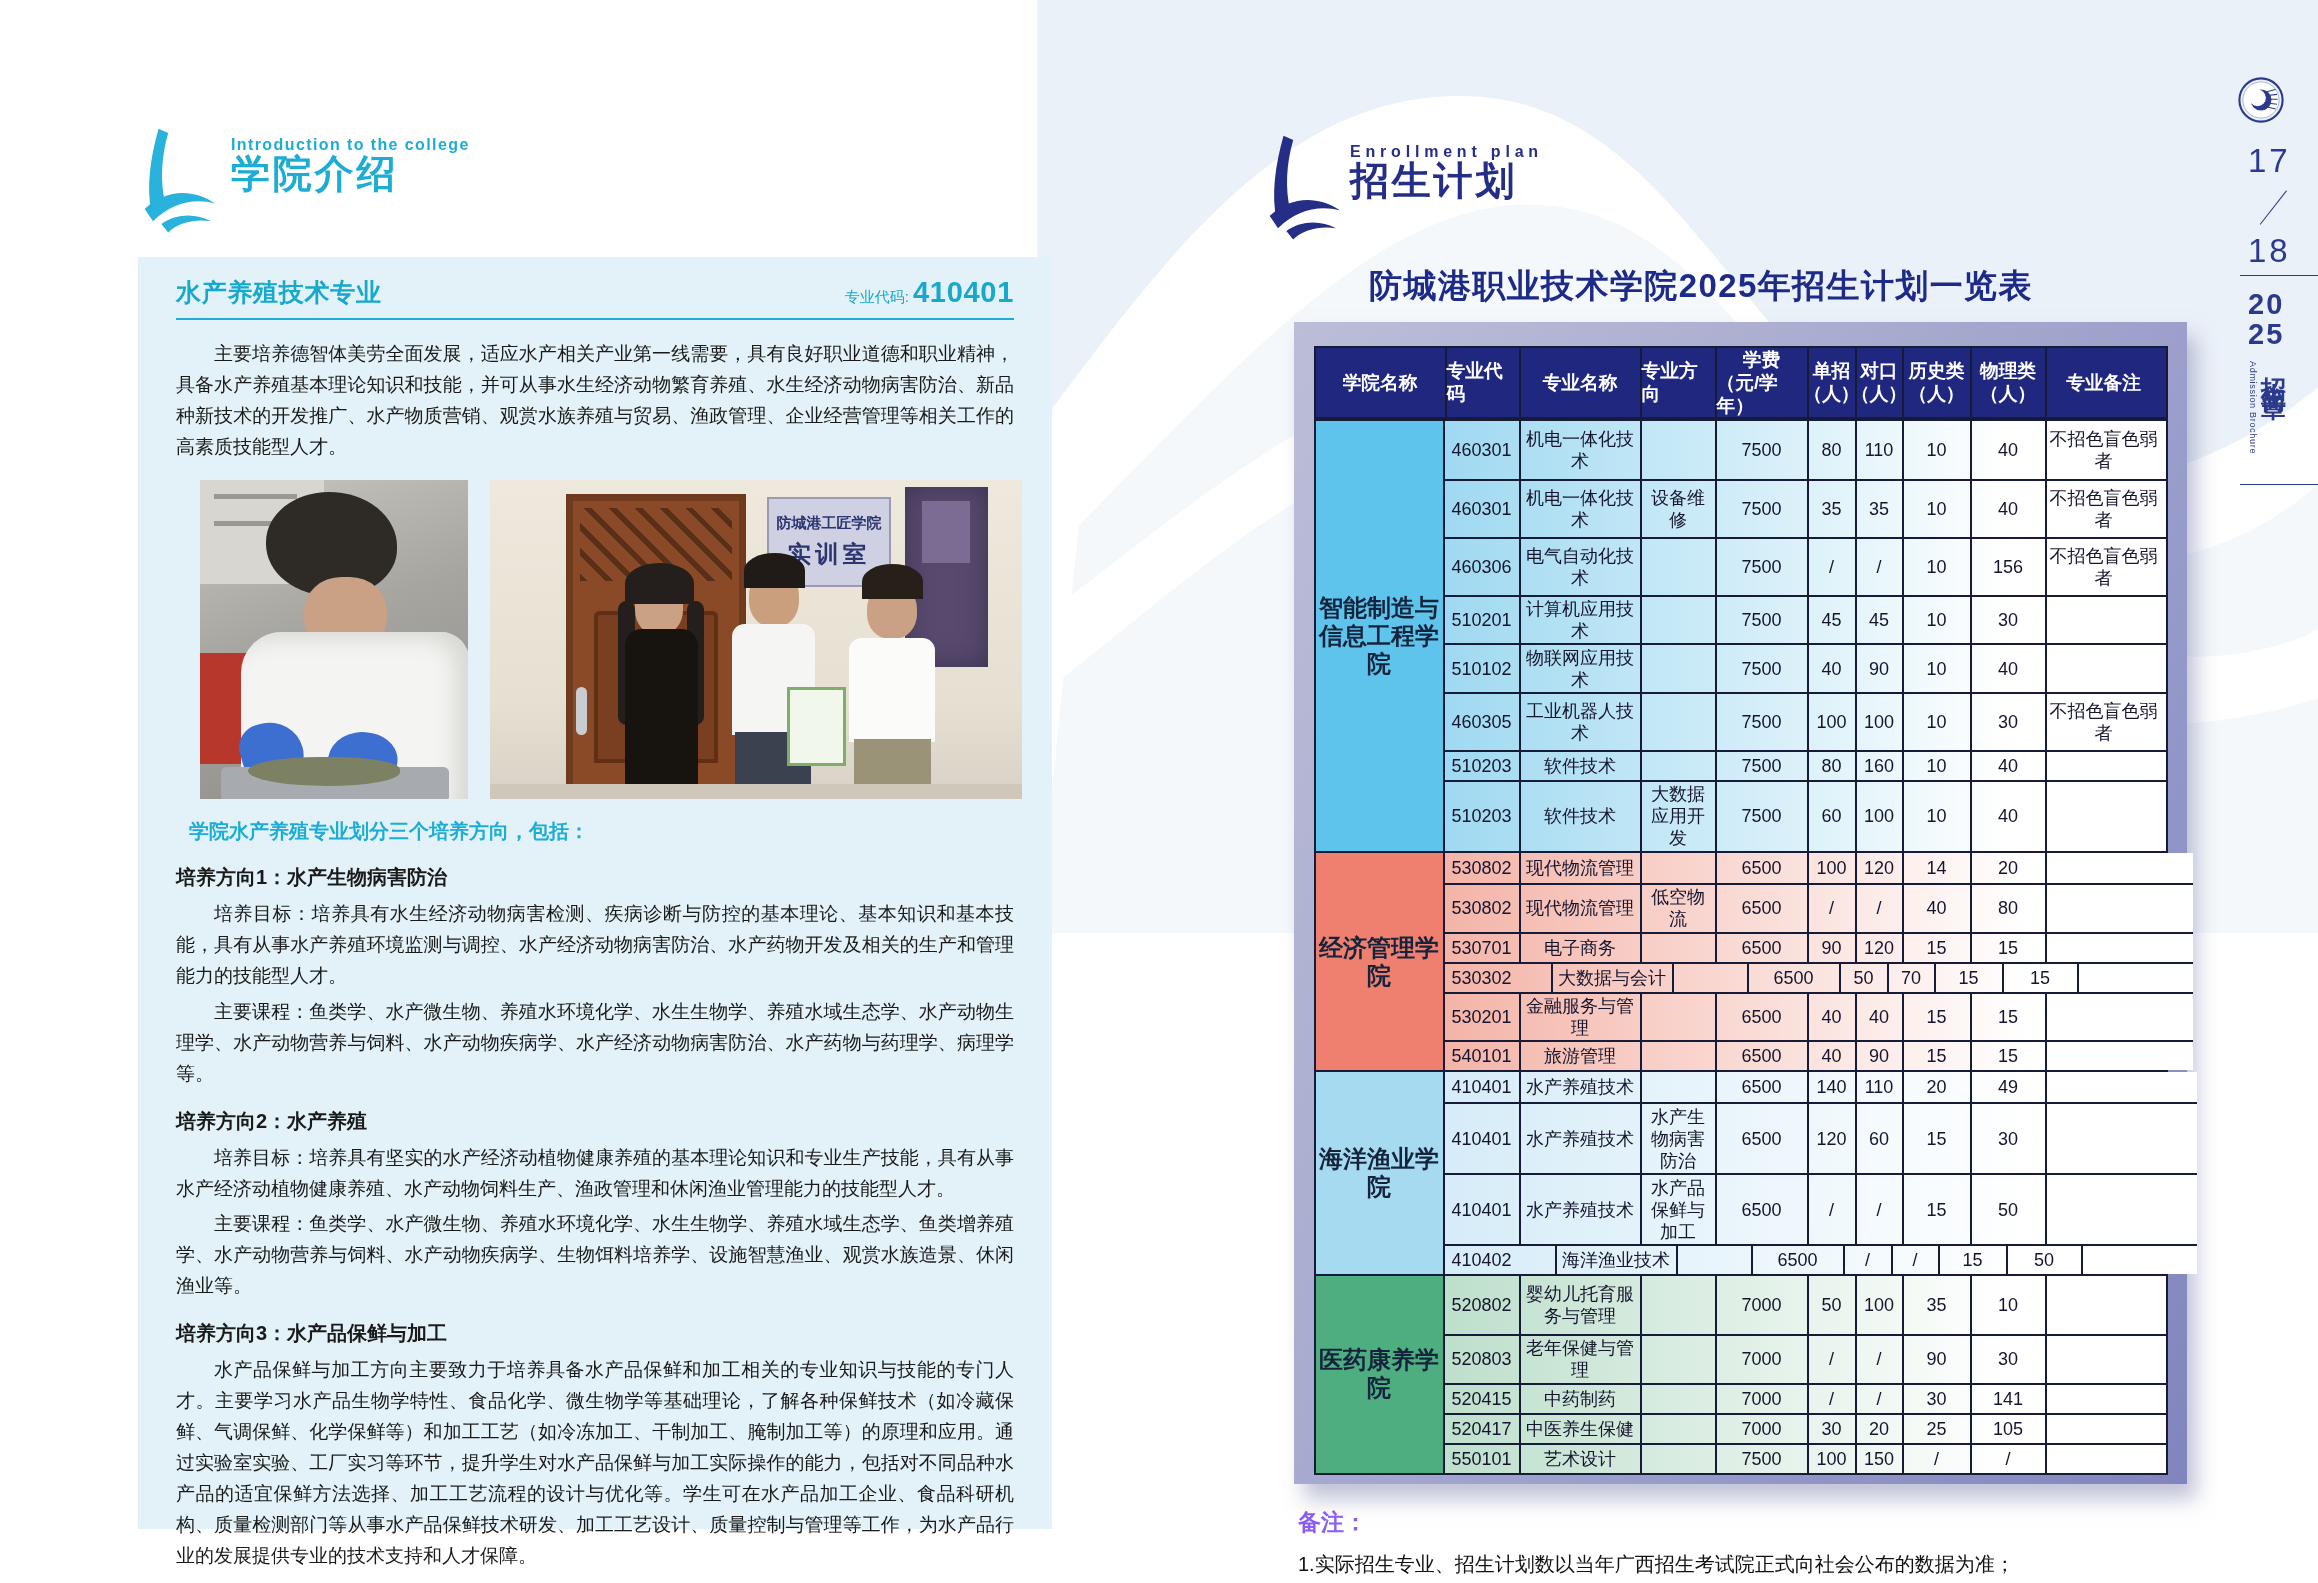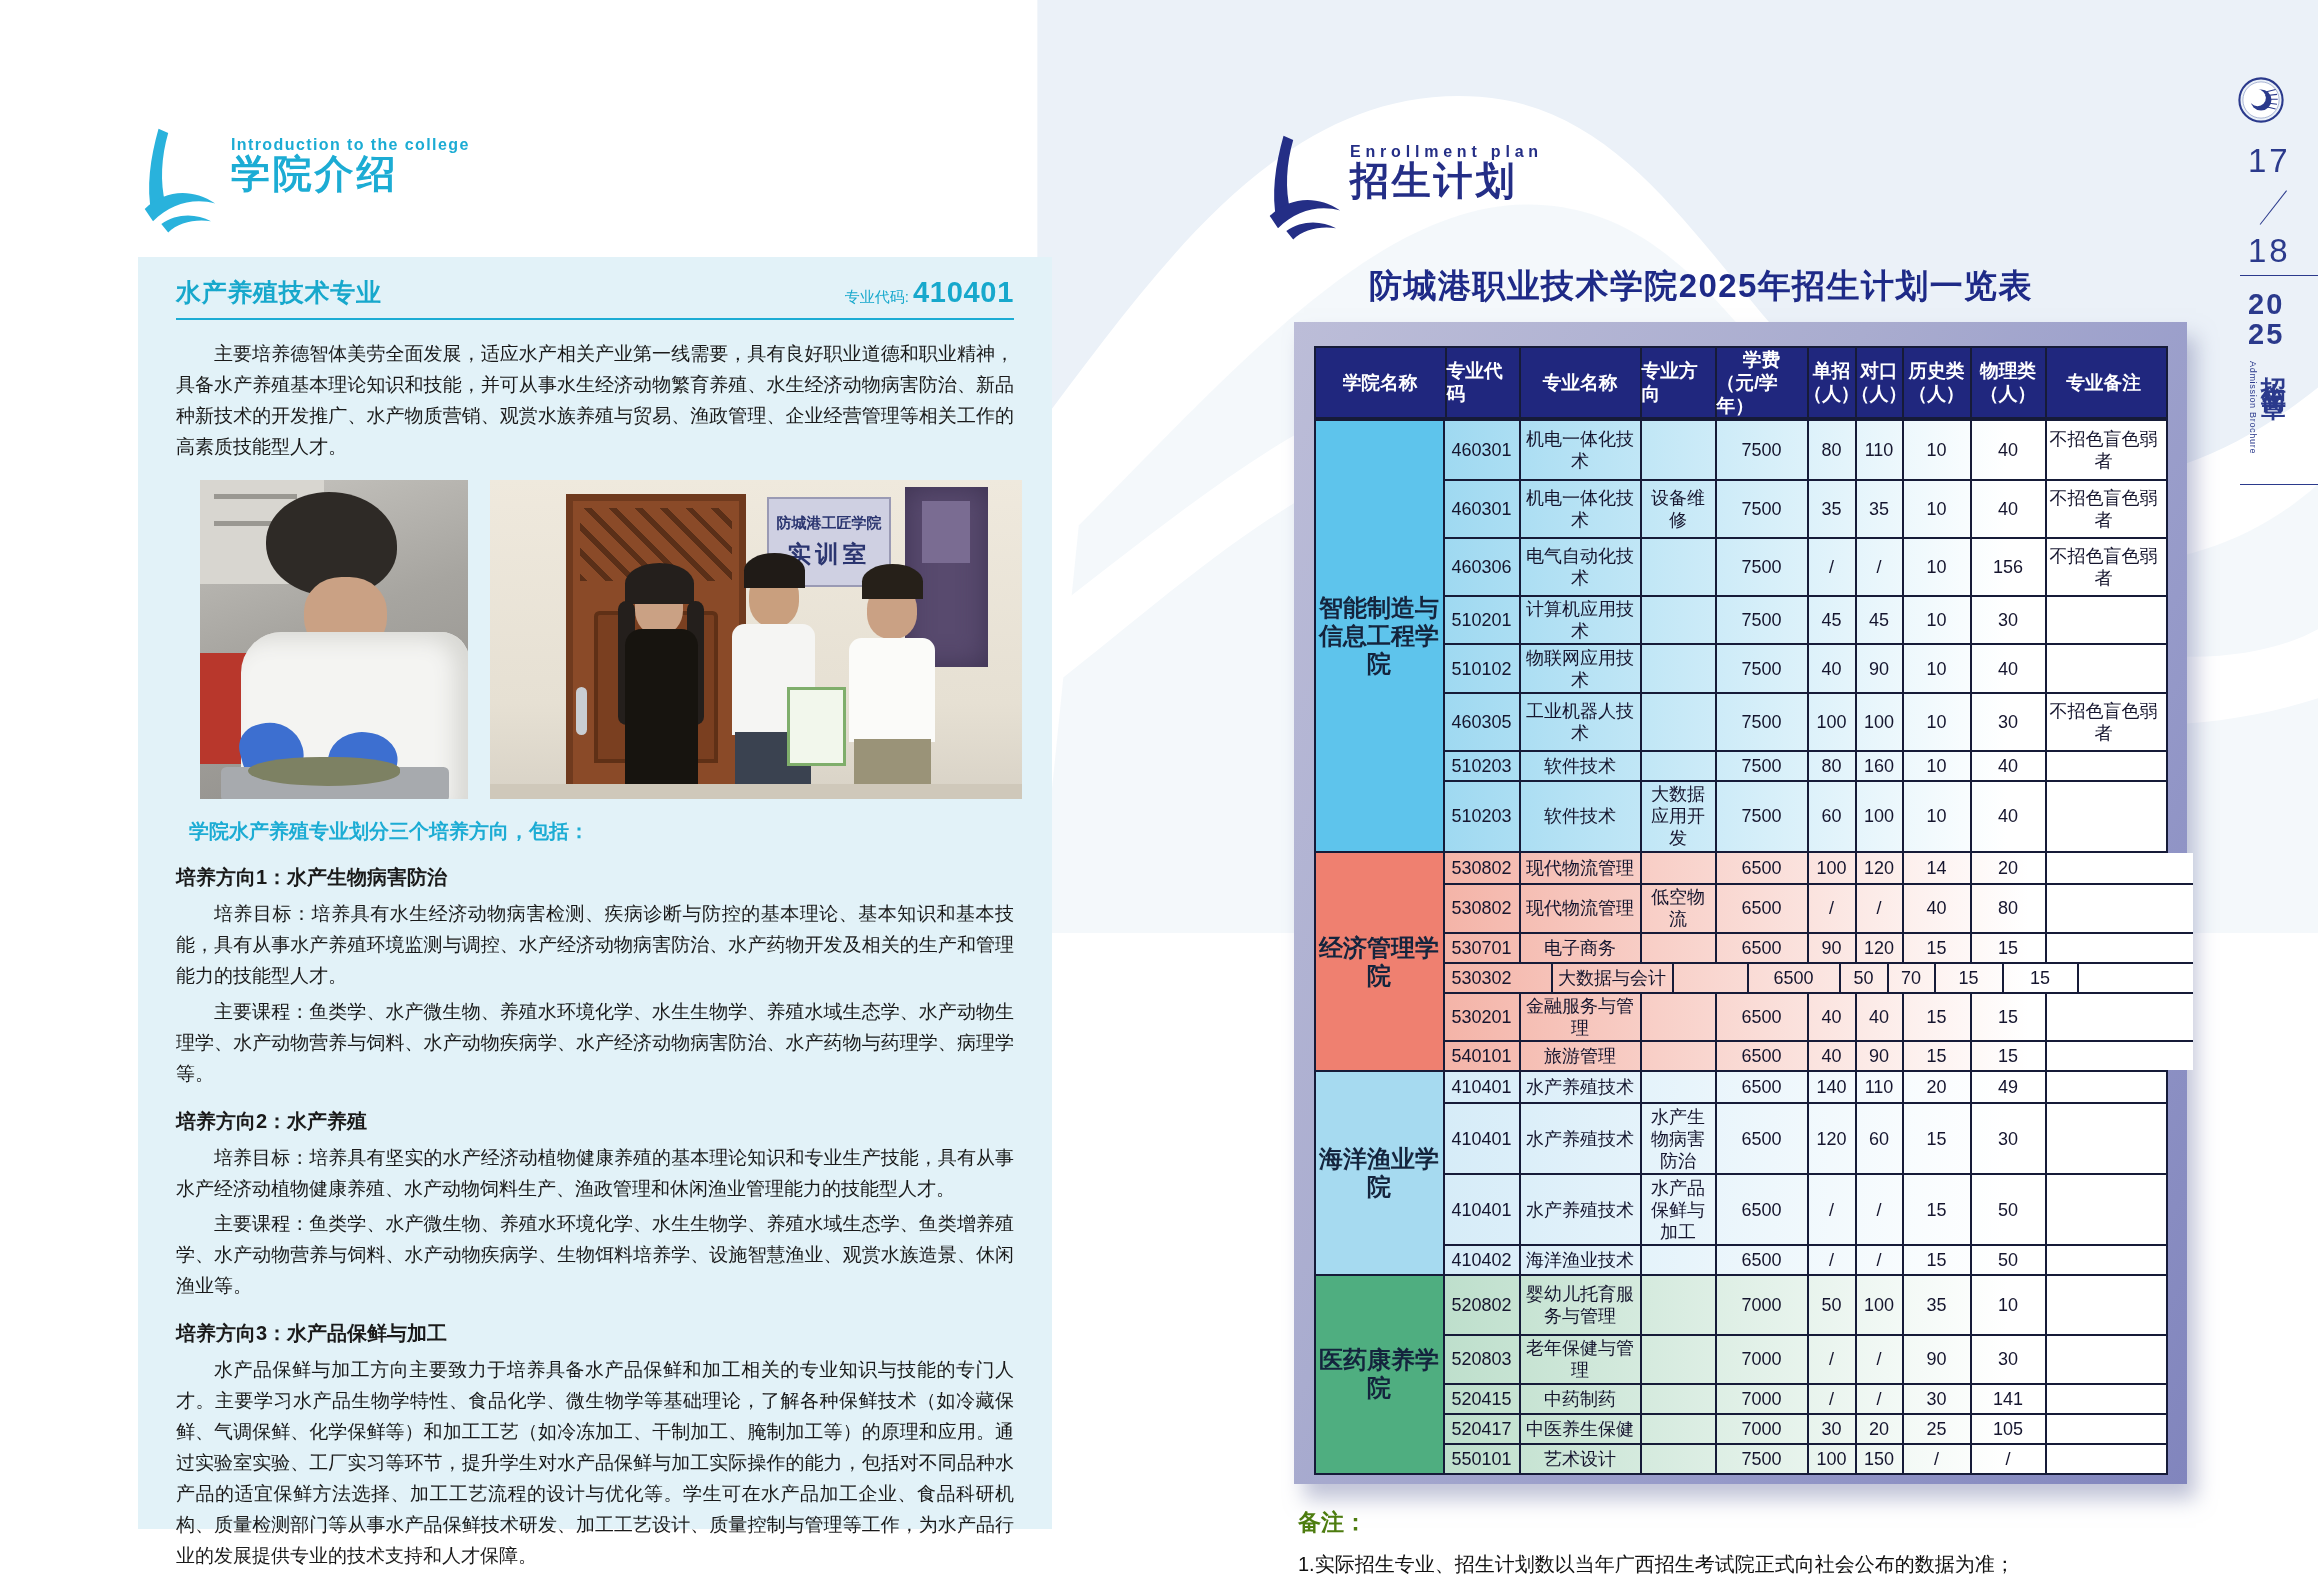--- a/index.html
+++ b/index.html
@@ -54,21 +54,21 @@
              text-align:center;font-weight:bold;font-size:24px;line-height:28px;
              border-right:2.1px solid #161b38;box-sizing:border-box;color:#14243d;}
   .t-rows{flex:1;display:flex;flex-direction:column;}
   .t-row{display:flex;box-sizing:border-box;}
   .t-row + .t-row{border-top:2.1px solid #161b38;}
   .t-cell{display:flex;align-items:center;justify-content:center;text-align:center;
           font-size:18px;line-height:22px;color:#15152e;box-sizing:border-box;padding:1.4px 2.8px;}
   .t-cell + .t-cell{border-left:2.1px solid #161b38;}
 
   #notes{left:1298px;width:899px;}
-  #notes-title{font-size:23px;font-weight:bold;color:#4d7c0f;margin-bottom:9.7px;}
+  #notes-title{font-size:23px;font-weight:bold;color:#8b5cf6;margin-bottom:9.7px;}
   .note-line{font-size:20px;line-height:32px;color:#111;}
 
   
   .side-num{position:absolute;font-size:33px;color:#2b3a8c;font-weight:normal;letter-spacing:2.8px;}
   .side-rule{position:absolute;height:1.4px;background:#2b3a8c;}
   #brochure-block{position:absolute;display:flex;flex-direction:row;align-items:flex-start;}
   #brochure-zh{writing-mode:vertical-rl;font-size:25px;font-weight:bold;color:#2b3a8c;letter-spacing:5.5px;}
   #brochure-en{writing-mode:vertical-rl;font-size:9px;color:#2b3a8c;margin-top:4.1px;letter-spacing:0.7px;}
   #year-block{position:absolute;color:#2b3a8c;font-weight:bold;font-size:29px;line-height:30px;letter-spacing:2.1px;}
 </style>
@@ -417,21 +417,21 @@
               <div class="t-cell" style="width: 75px; flex: 0 0 auto;">水产品保鲜与加工</div>
               <div class="t-cell" style="width: 92px; flex: 0 0 auto;">6500</div>
               <div class="t-cell" style="width: 48px; flex: 0 0 auto;">/</div>
               <div class="t-cell" style="width: 47px; flex: 0 0 auto;">/</div>
               <div class="t-cell" style="width: 68px; flex: 0 0 auto;">15</div>
               <div class="t-cell" style="width: 75px; flex: 0 0 auto;">50</div>
               <div class="t-cell" style="width: 116px; flex: 0 0 auto;"></div>
             </div>
             <div class="t-row" style="min-height: 30px; background: linear-gradient(to right, rgb(214, 236, 248) 0%, rgb(255, 255, 255) 78%);">
               <div class="t-cell" style="width: 74px; flex: 0 0 auto;">410402</div>
-              <div class="t-cell" style="width: 121px; flex: 0 0 auto;">海洋渔业技术</div>
+              <div class="t-cell" style="width: 121px; flex: 0 0 auto; margin-left: 36px;">海洋渔业技术</div>
               <div class="t-cell" style="width: 75px; flex: 0 0 auto;"></div>
               <div class="t-cell" style="width: 92px; flex: 0 0 auto;">6500</div>
               <div class="t-cell" style="width: 48px; flex: 0 0 auto;">/</div>
               <div class="t-cell" style="width: 47px; flex: 0 0 auto;">/</div>
               <div class="t-cell" style="width: 68px; flex: 0 0 auto;">15</div>
               <div class="t-cell" style="width: 75px; flex: 0 0 auto;">50</div>
               <div class="t-cell" style="width: 116px; flex: 0 0 auto;"></div>
             </div>
           </div>
         </div>

